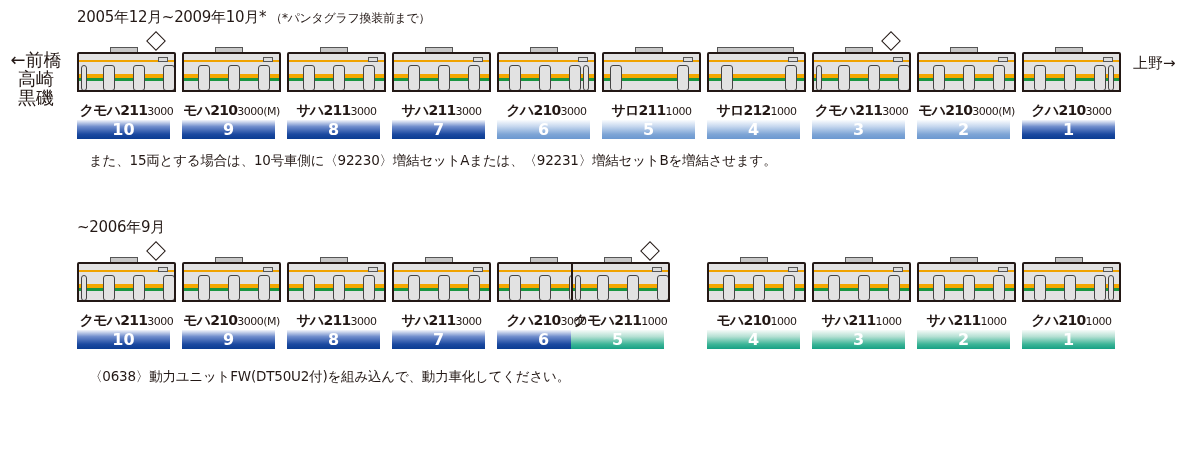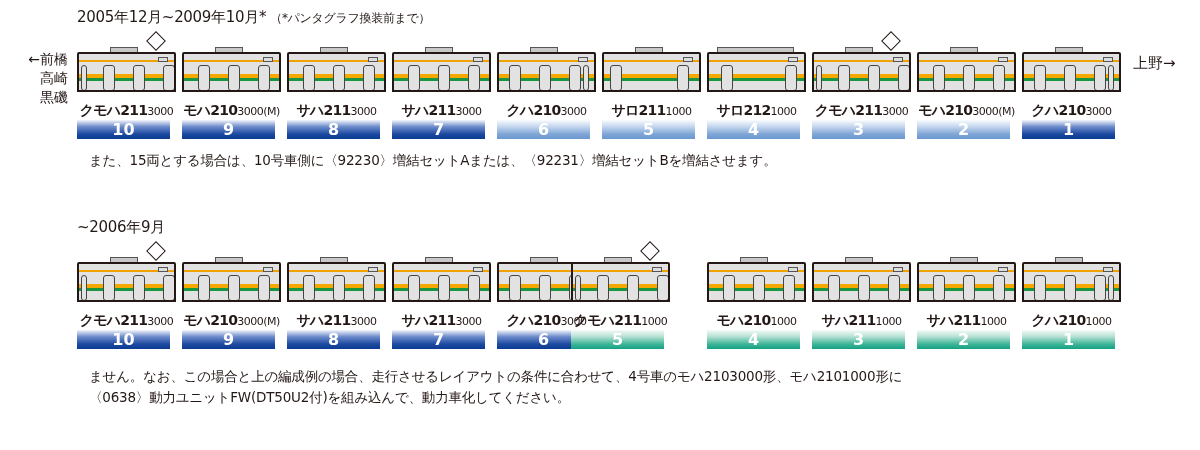--- a/index.html
+++ b/index.html
@@ -1,19 +1,19 @@
 <!DOCTYPE html>
 <html><head>
 <meta charset="utf-8">
 <style>
   html,body{margin:0;padding:0;background:#fff;}
   body{width:1200px;height:450px;position:relative;overflow:hidden;font-family:"DejaVu Sans","Liberation Sans",sans-serif;color:#231815;}
   .section-title{position:absolute;left:77px;font-size:15px;letter-spacing:-0.3px;}
   .section-title .note{font-size:12px;margin-left:4px;}
-  .dir{position:absolute;font-size:14px;line-height:19px;text-align:right;}
+  .dir{position:absolute;font-size:18px;line-height:19px;text-align:center;}
   .dir-right{position:absolute;font-size:15px;}
   .formation{position:absolute;left:77px;width:1050px;height:100px;}
   .car{position:absolute;top:0;width:99px;height:100px;}
   .car .roofbox{position:absolute;top:0;left:33px;width:26px;height:5px;background:#c8c8c8;border:1px solid #555;border-bottom:none;}
   .car .panto{position:absolute;top:-13px;left:72px;width:12px;height:12px;border:1.5px solid #231815;background:#fff;transform:rotate(45deg);}
   .car .body{position:absolute;top:5px;left:0;width:95px;height:36px;background:#e2e2e2;border:2px solid #231815;border-radius:2px 2px 0 0;overflow:hidden;}
   .car .line-top{position:absolute;top:6px;left:0;right:0;height:2px;background:#f0a300;}
   .car .stripe-o{position:absolute;top:20px;left:0;right:0;height:4px;background:#f5a800;}
   .car .stripe-g{position:absolute;top:24px;left:0;right:0;height:3px;background:#1a9641;}
   .car .door{position:absolute;top:11px;width:10px;height:24px;background:#e2e2e2;border:1.5px solid #444;border-radius:3px;}
@@ -338,15 +338,14 @@
         <div class="door" style="left:40px"></div>
         <div class="door" style="left:70px"></div>
         <div class="door" style="left:84px;width:4px"></div>
       </div>
       <div class="label"><span>クハ210</span><small>1000</small><small></small></div>
       <div class="numbar bar-green">1</div>
     </div>
   </div>
 
 <div class="notes" style="top:366px;">
-  <p class="indent">ません。なお、この場合と上の編成例の場合、走行させるレイアウトの条件に合わせて、4号車のモハ2103000形、モハ2101000形に</p>
   <p class="indent">〈0638〉動力ユニットFW(DT50U2付)を組み込んで、動力車化してください。</p>
 </div>
 
 </body></html>

